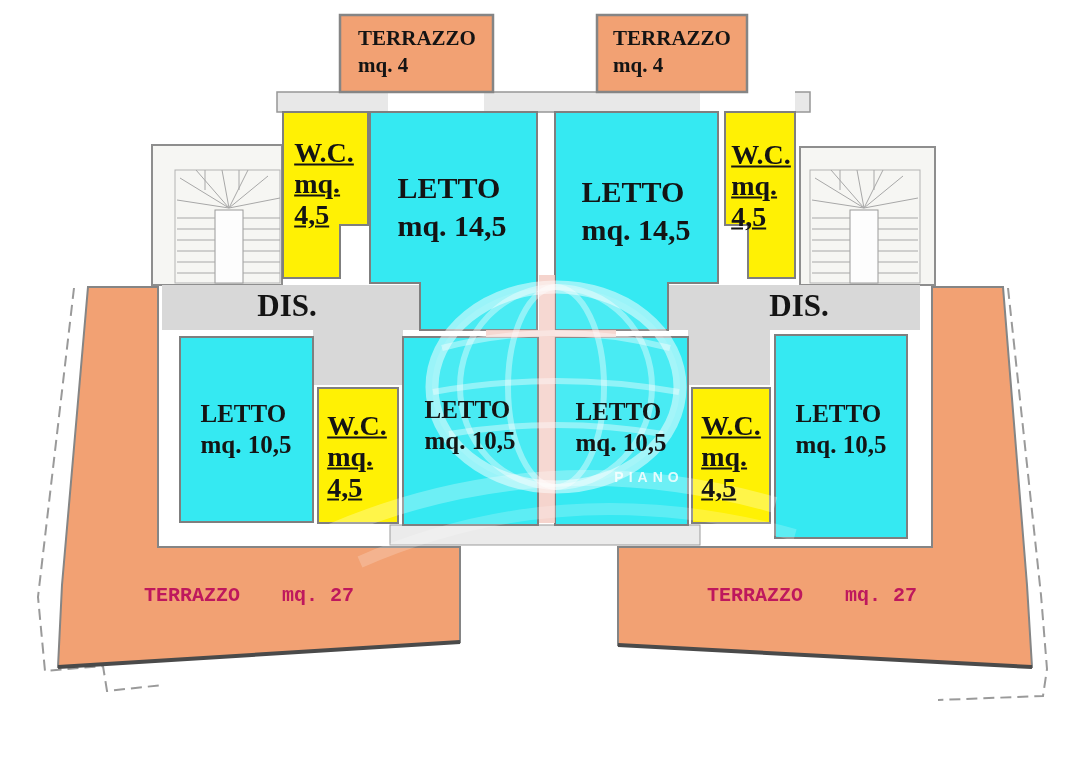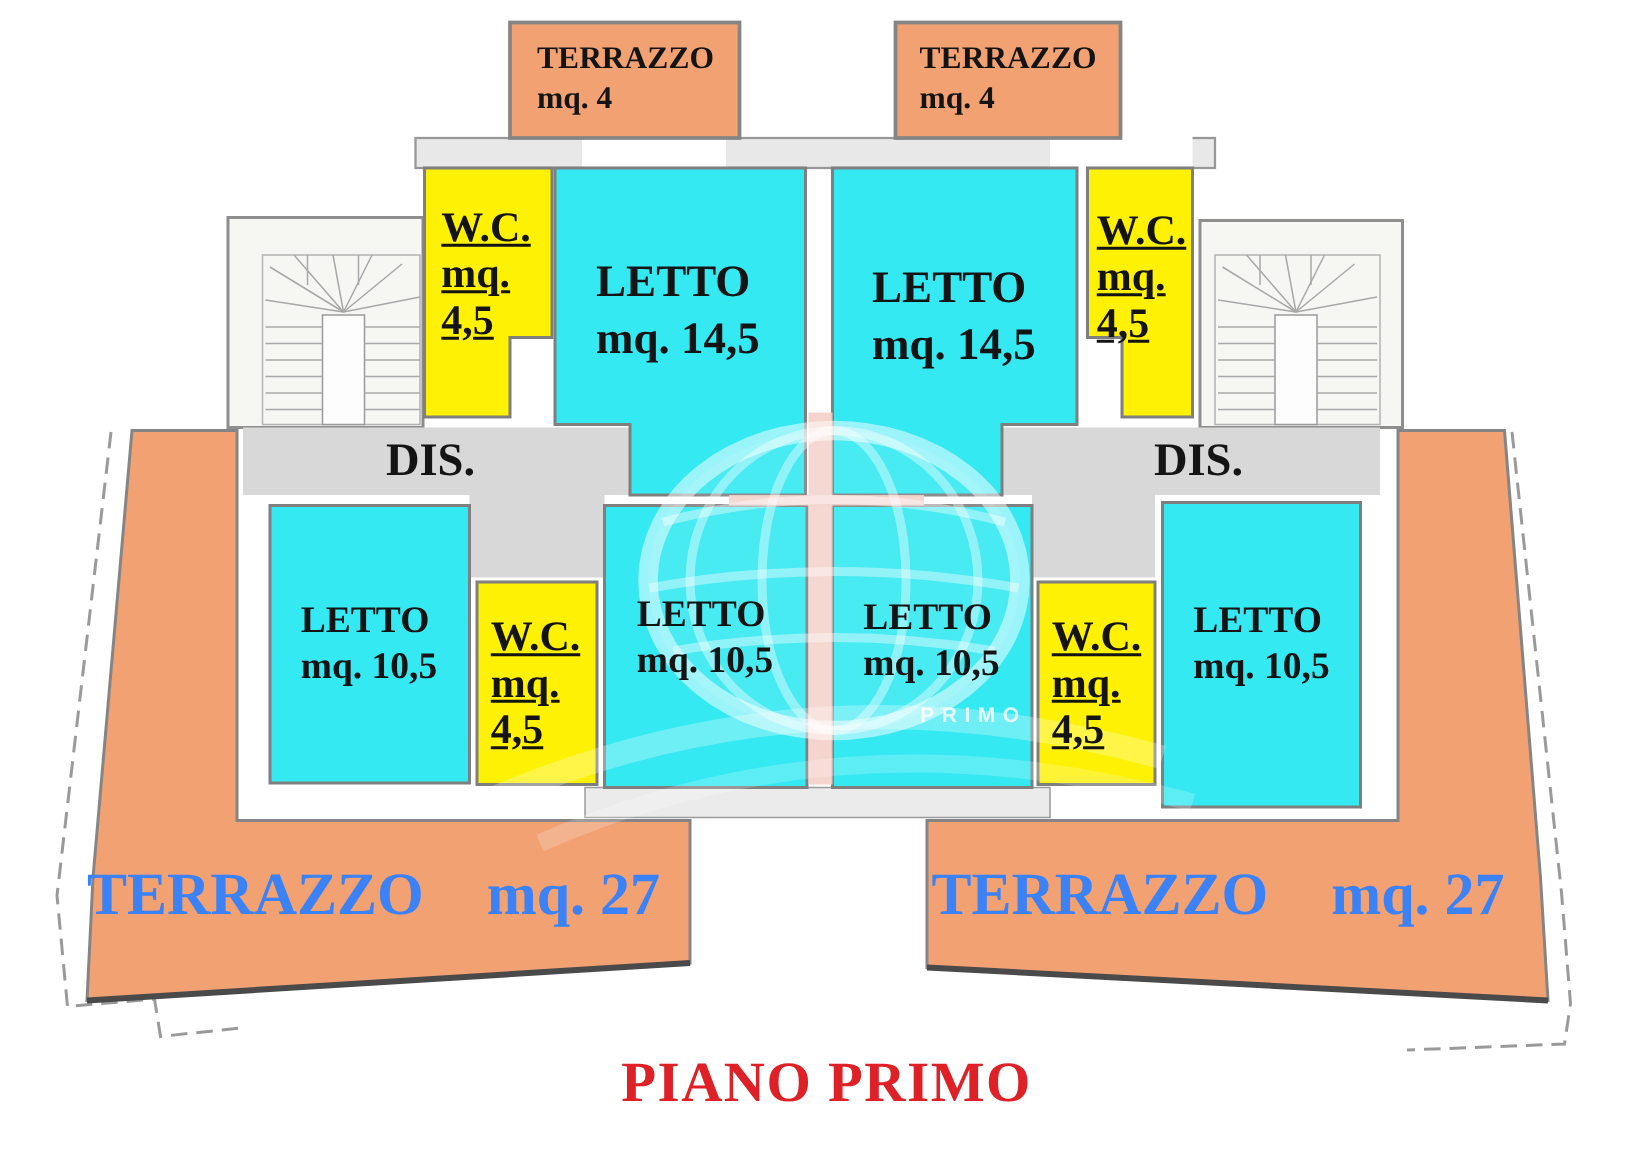--- a/index.html
+++ b/index.html
@@ -7,21 +7,21 @@
         font-family:"Liberation Serif",serif;}
   #shapes{position:absolute;left:0;top:0;z-index:1;}
   .lbl{position:absolute;transform:translate(-50%,-50%);text-align:left;
        font-family:"Liberation Serif",serif;font-weight:bold;color:#141414;
        white-space:nowrap;z-index:5;line-height:1.2;}
   .lbl-terr-top{font-size:21px;line-height:27px;}
   .lbl-wc{font-size:28px;line-height:31px;text-decoration:underline;}
   .lbl-letto-lg{font-size:30px;line-height:38px;}
   .lbl-letto-sm{font-size:25px;line-height:31px;}
   .lbl-dis{font-size:31px;}
-  .lbl-terr-big{font-size:40px;color:#3b82f6;}
+  .lbl-terr-big{font-size:20px;color:#be185d;font-family:Liberation Mono, monospace;}
   .lbl-terr-big .gap{display:inline-block;width:42px;}
   .lbl-globo{font-family:"Liberation Sans",sans-serif;font-size:14px;font-weight:bold;
              letter-spacing:5px;color:rgba(255,255,255,0.82);z-index:5;}
   .lbl-title{font-size:38px;letter-spacing:1px;color:#DE2127;z-index:5;}
 </style>
 </head>
 <body>
 
 <div id="plan">
 
@@ -195,20 +195,17 @@
   </div>
 
   <div class="lbl lbl-terr-big" style="left:249px;top:596px;">
     <span>TERRAZZO</span><span class="gap"></span><span>mq. 27</span>
   </div>
   <div class="lbl lbl-terr-big" style="left:812px;top:596px;">
     <span>TERRAZZO</span><span class="gap"></span><span>mq. 27</span>
   </div>
 
   <div class="lbl lbl-globo" style="left:649px;top:477px;">
-    <span>PRIMO</span>
-  </div>
-
-  <div class="lbl lbl-title" style="left:551px;top:723px;">
-    <span>PIANO PRIMO</span>
-  </div>
+    <span>PIANO</span>
+  </div>
+
 
 </div>
 
 </body></html>

